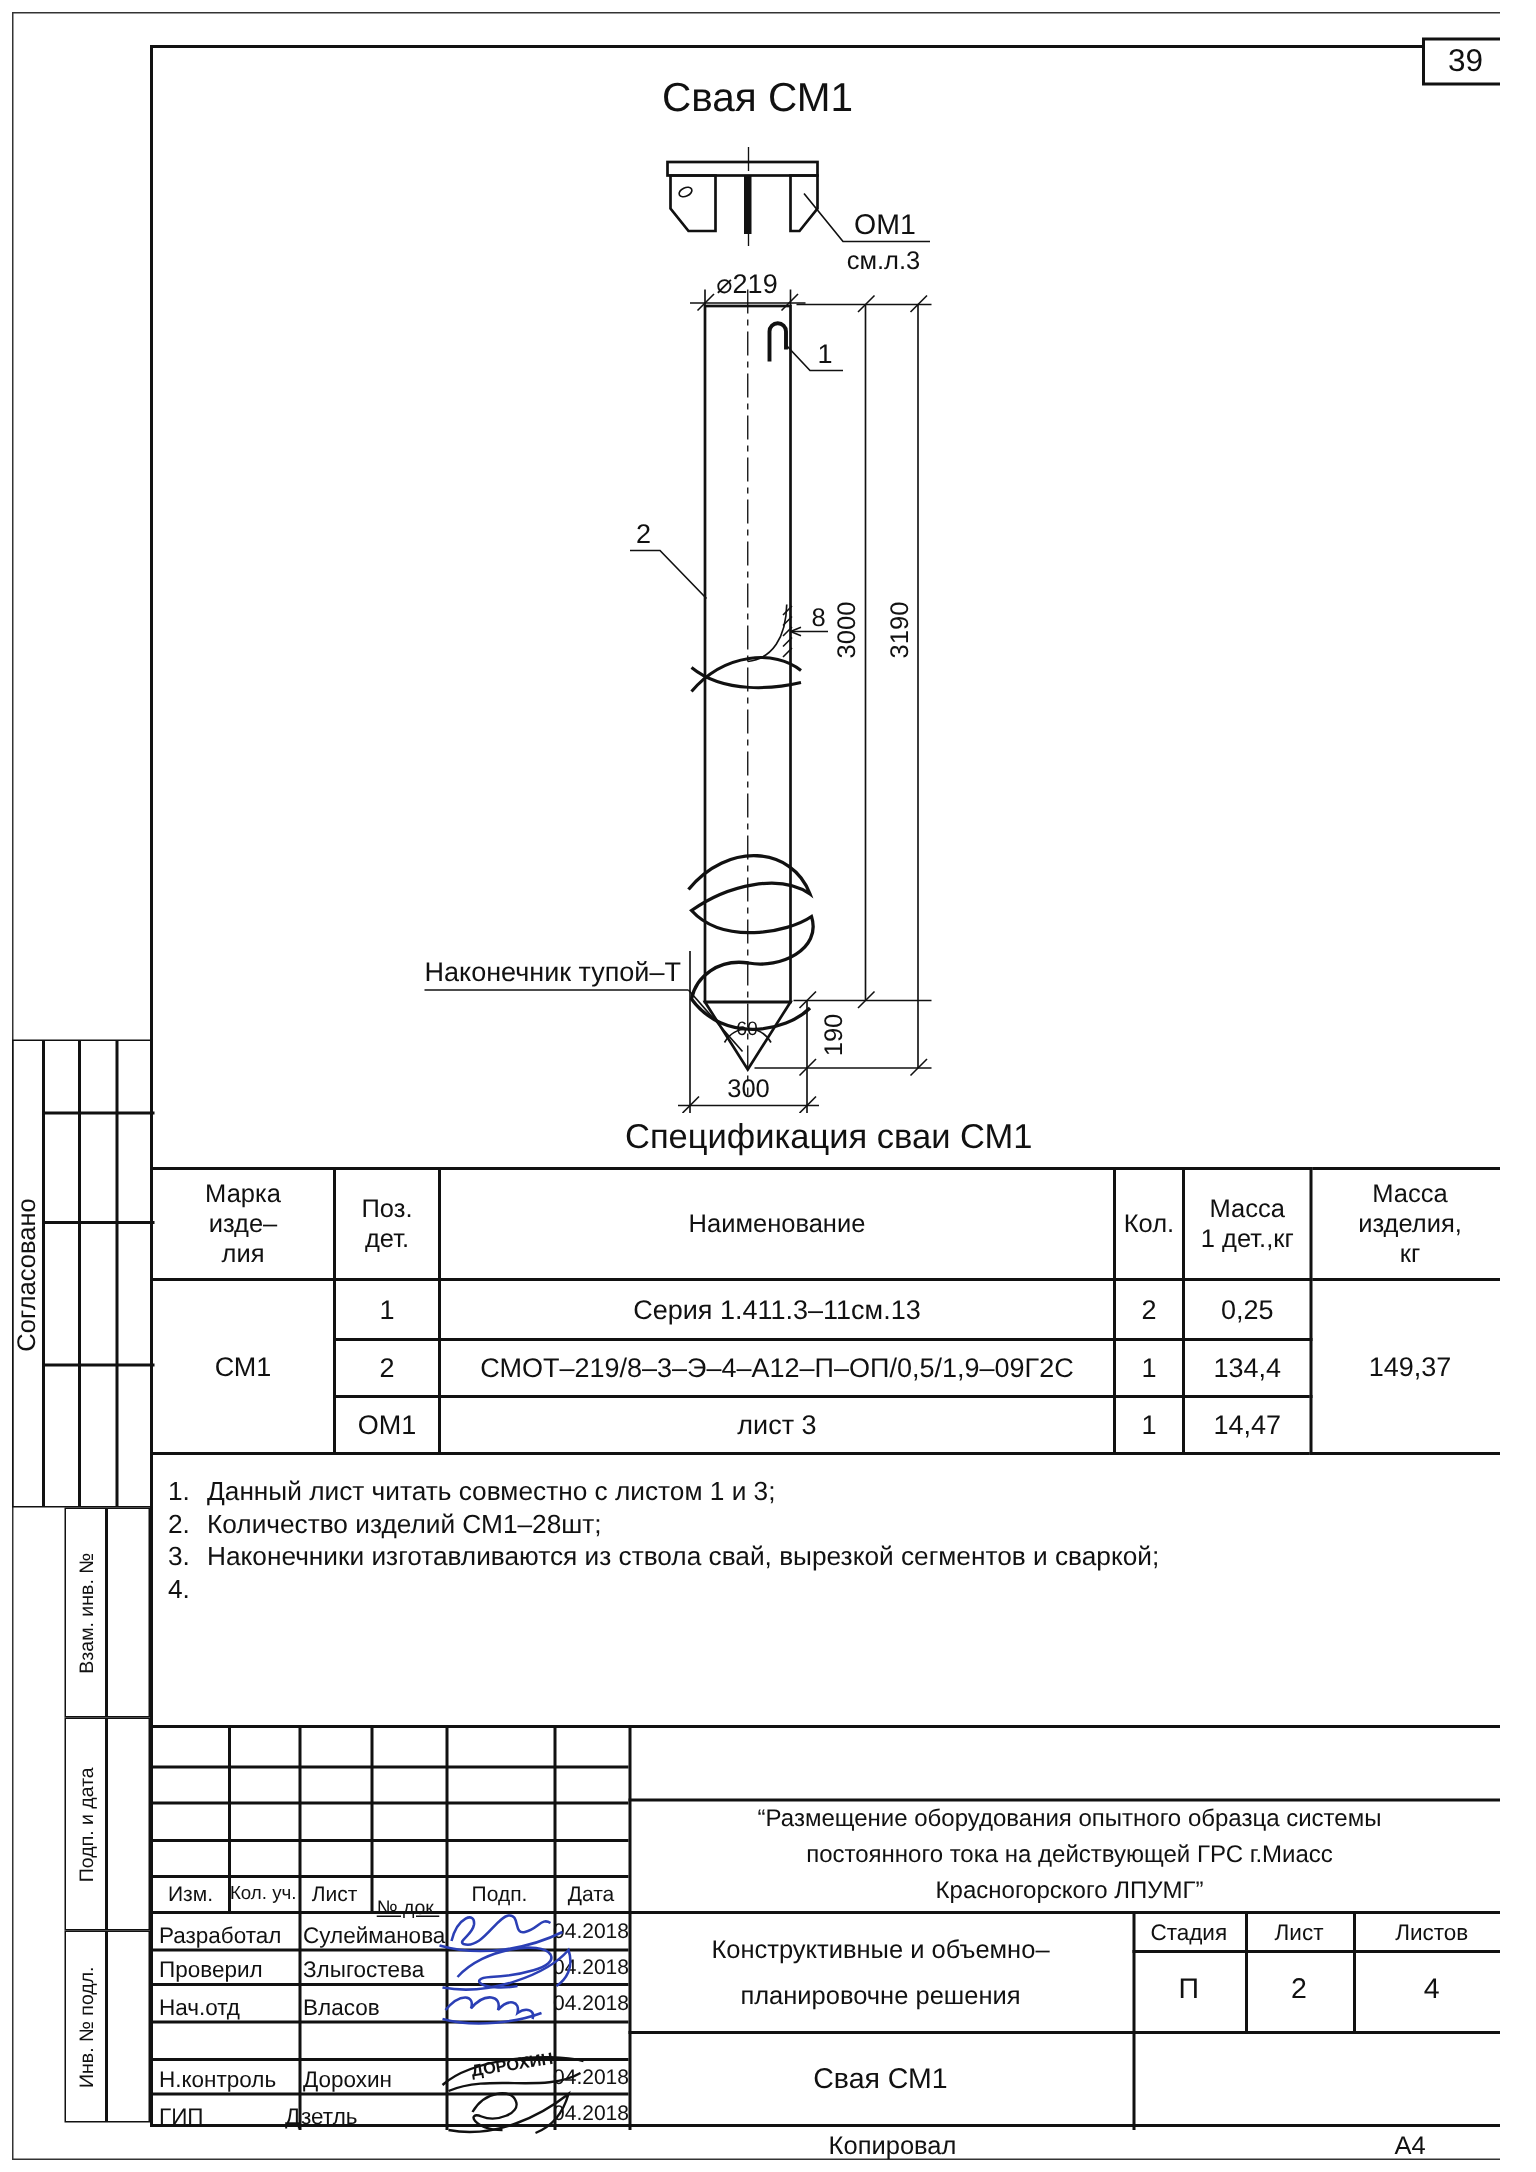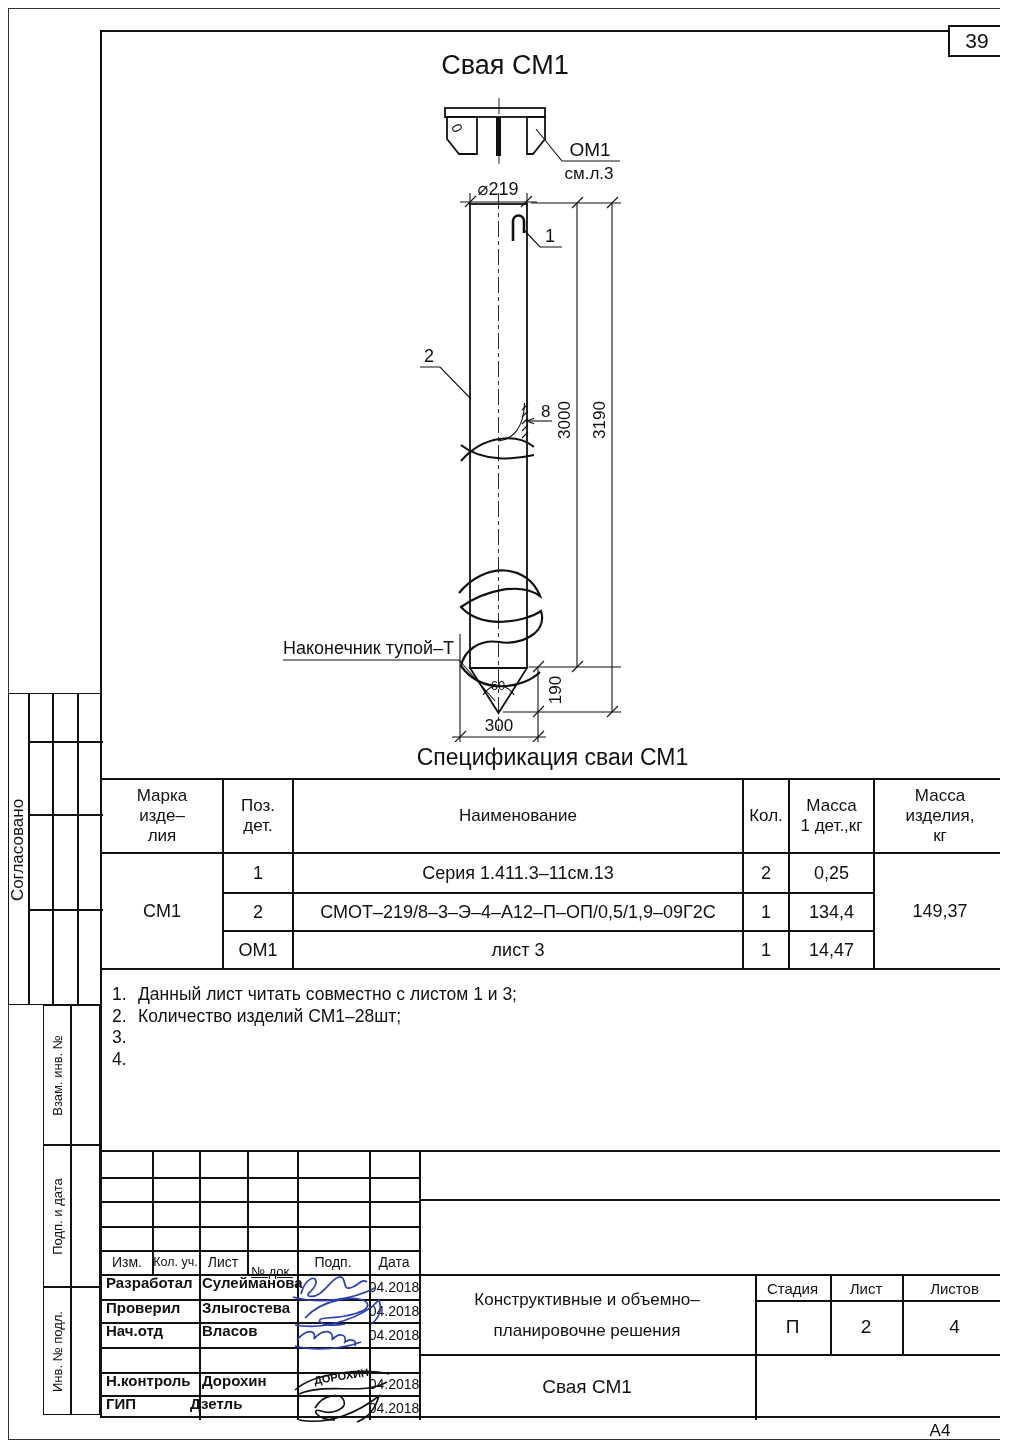--- a/index.html
+++ b/index.html
@@ -3,21 +3,21 @@
 <meta charset="utf-8">
 <style>
   html,body{margin:0;padding:0;background:#fff;}
   #sheet{position:relative;width:1000px;height:1448px;background:#fff;
          font-family:"Liberation Sans",sans-serif;color:#111;overflow:hidden;}
   *{box-sizing:border-box;}
   .abs{position:absolute;}
   .vl{position:absolute;width:2px;background:#111;}
   .hl{position:absolute;height:2px;background:#111;}
   .cellText{position:absolute;display:flex;align-items:center;justify-content:center;text-align:center;}
-  .leftText{position:absolute;display:flex;align-items:flex-start;justify-content:flex-start;text-align:left;font-weight:bold;}
+  .leftText{position:absolute;display:flex;align-items:flex-end;justify-content:flex-start;text-align:left;}
   .pre{white-space:pre-line;}
   .vwrap{position:absolute;display:flex;align-items:center;justify-content:center;}
   .vwrap span{transform:rotate(-90deg);white-space:nowrap;}
   svg text{font-family:"Liberation Sans",sans-serif;fill:#111;}
   .ln{fill:none;stroke:#111;stroke-width:1.8;}
   .tn{fill:none;stroke:#111;stroke-width:1.1;}
   .dm{stroke:#111;stroke-width:1.1;}
   .cl{stroke:#111;stroke-width:.9;stroke-dasharray:16 4 4 4;}
   table.spec{border-collapse:collapse;table-layout:fixed;width:905px;}
   table.spec td,table.spec th{border:2px solid #111;padding:0;font-weight:normal;
@@ -205,20 +205,21 @@
     <div class="note-row">
       <span class="n">1.</span>
       <span>Данный лист читать совместно с листом 1 и 3;</span>
     </div>
     <div class="note-row">
       <span class="n">2.</span>
       <span>Количество изделий СМ1–28шт;</span>
     </div>
     <div class="note-row">
       <span class="n">3.</span>
+      <span>Наконечники изготавливаются из ствола свай, вырезкой сегментов и сваркой;</span>
     </div>
     <div class="note-row">
       <span class="n">4.</span>
     </div>
   </div>
 
   <div class="abs" style="left:100px;top:1150px;width:905px;height:268px;border:2px solid #111;">
 
     <div class="vl" style="left:50px;top:0;height:122px;"></div>
     <div class="vl" style="left:97px;top:0;height:268px;"></div>
@@ -328,20 +329,25 @@
       <g>
         <path d="M8,122 C28,104 78,100 102,106 M12,126 C40,114 76,128 100,114" fill="none" stroke="#111" stroke-width="1.6"></path>
         <text x="55" y="112" text-anchor="middle" font-size="11" font-weight="bold" transform="rotate(-9 55 112)">ДОРОХИН</text>
       </g>
       <g fill="none" stroke="#111" stroke-width="1.6">
         <path d="M28,140 C36,126 54,124 57,133 C60,141 44,147 34,143 C24,139 28,152 48,152"></path>
         <path d="M12,152 C44,158 74,142 92,128 C88,142 80,150 70,154"></path>
       </g>
     </svg>
 
+    <div class="cellText pre" style="left:322px;top:48px;width:578px;height:73px;font-size:16px;line-height:24px;">
+      <span class="pre">“Размещение оборудования опытного образца системы
+постоянного тока на действующей ГРС г.Миасс
+Красногорского ЛПУМГ”</span>
+    </div>
     <div class="cellText pre" style="left:320px;top:124px;width:330px;height:77px;font-size:17px;line-height:31px;">
       <span class="pre">Конструктивные и объемно–
 планировочне решения</span>
     </div>
     <div class="cellText" style="left:653px;top:124px;width:75px;height:24px;font-size:15px;">
         <span>Стадия</span>
       </div>
     <div class="cellText" style="left:728px;top:124px;width:72px;height:24px;font-size:15px;">
         <span>Лист</span>
       </div>
@@ -356,17 +362,20 @@
       </div>
     <div class="cellText" style="left:800px;top:150px;width:105px;height:50px;font-size:19px;">
         <span>4</span>
       </div>
     <div class="cellText" style="left:320px;top:204px;width:330px;height:62px;font-size:19px;">
       <span>Свая СМ1</span>
     </div>
 
   </div>
 
+  <div class="cellText" style="left:450px;top:1420px;width:290px;height:22px;font-size:17px;">
+    <span>Копировал</span>
+  </div>
   <div class="cellText" style="left:918px;top:1420px;width:44px;height:22px;font-size:17px;">
     <span>А4</span>
   </div>
 
 </div>
 
 </body></html>

